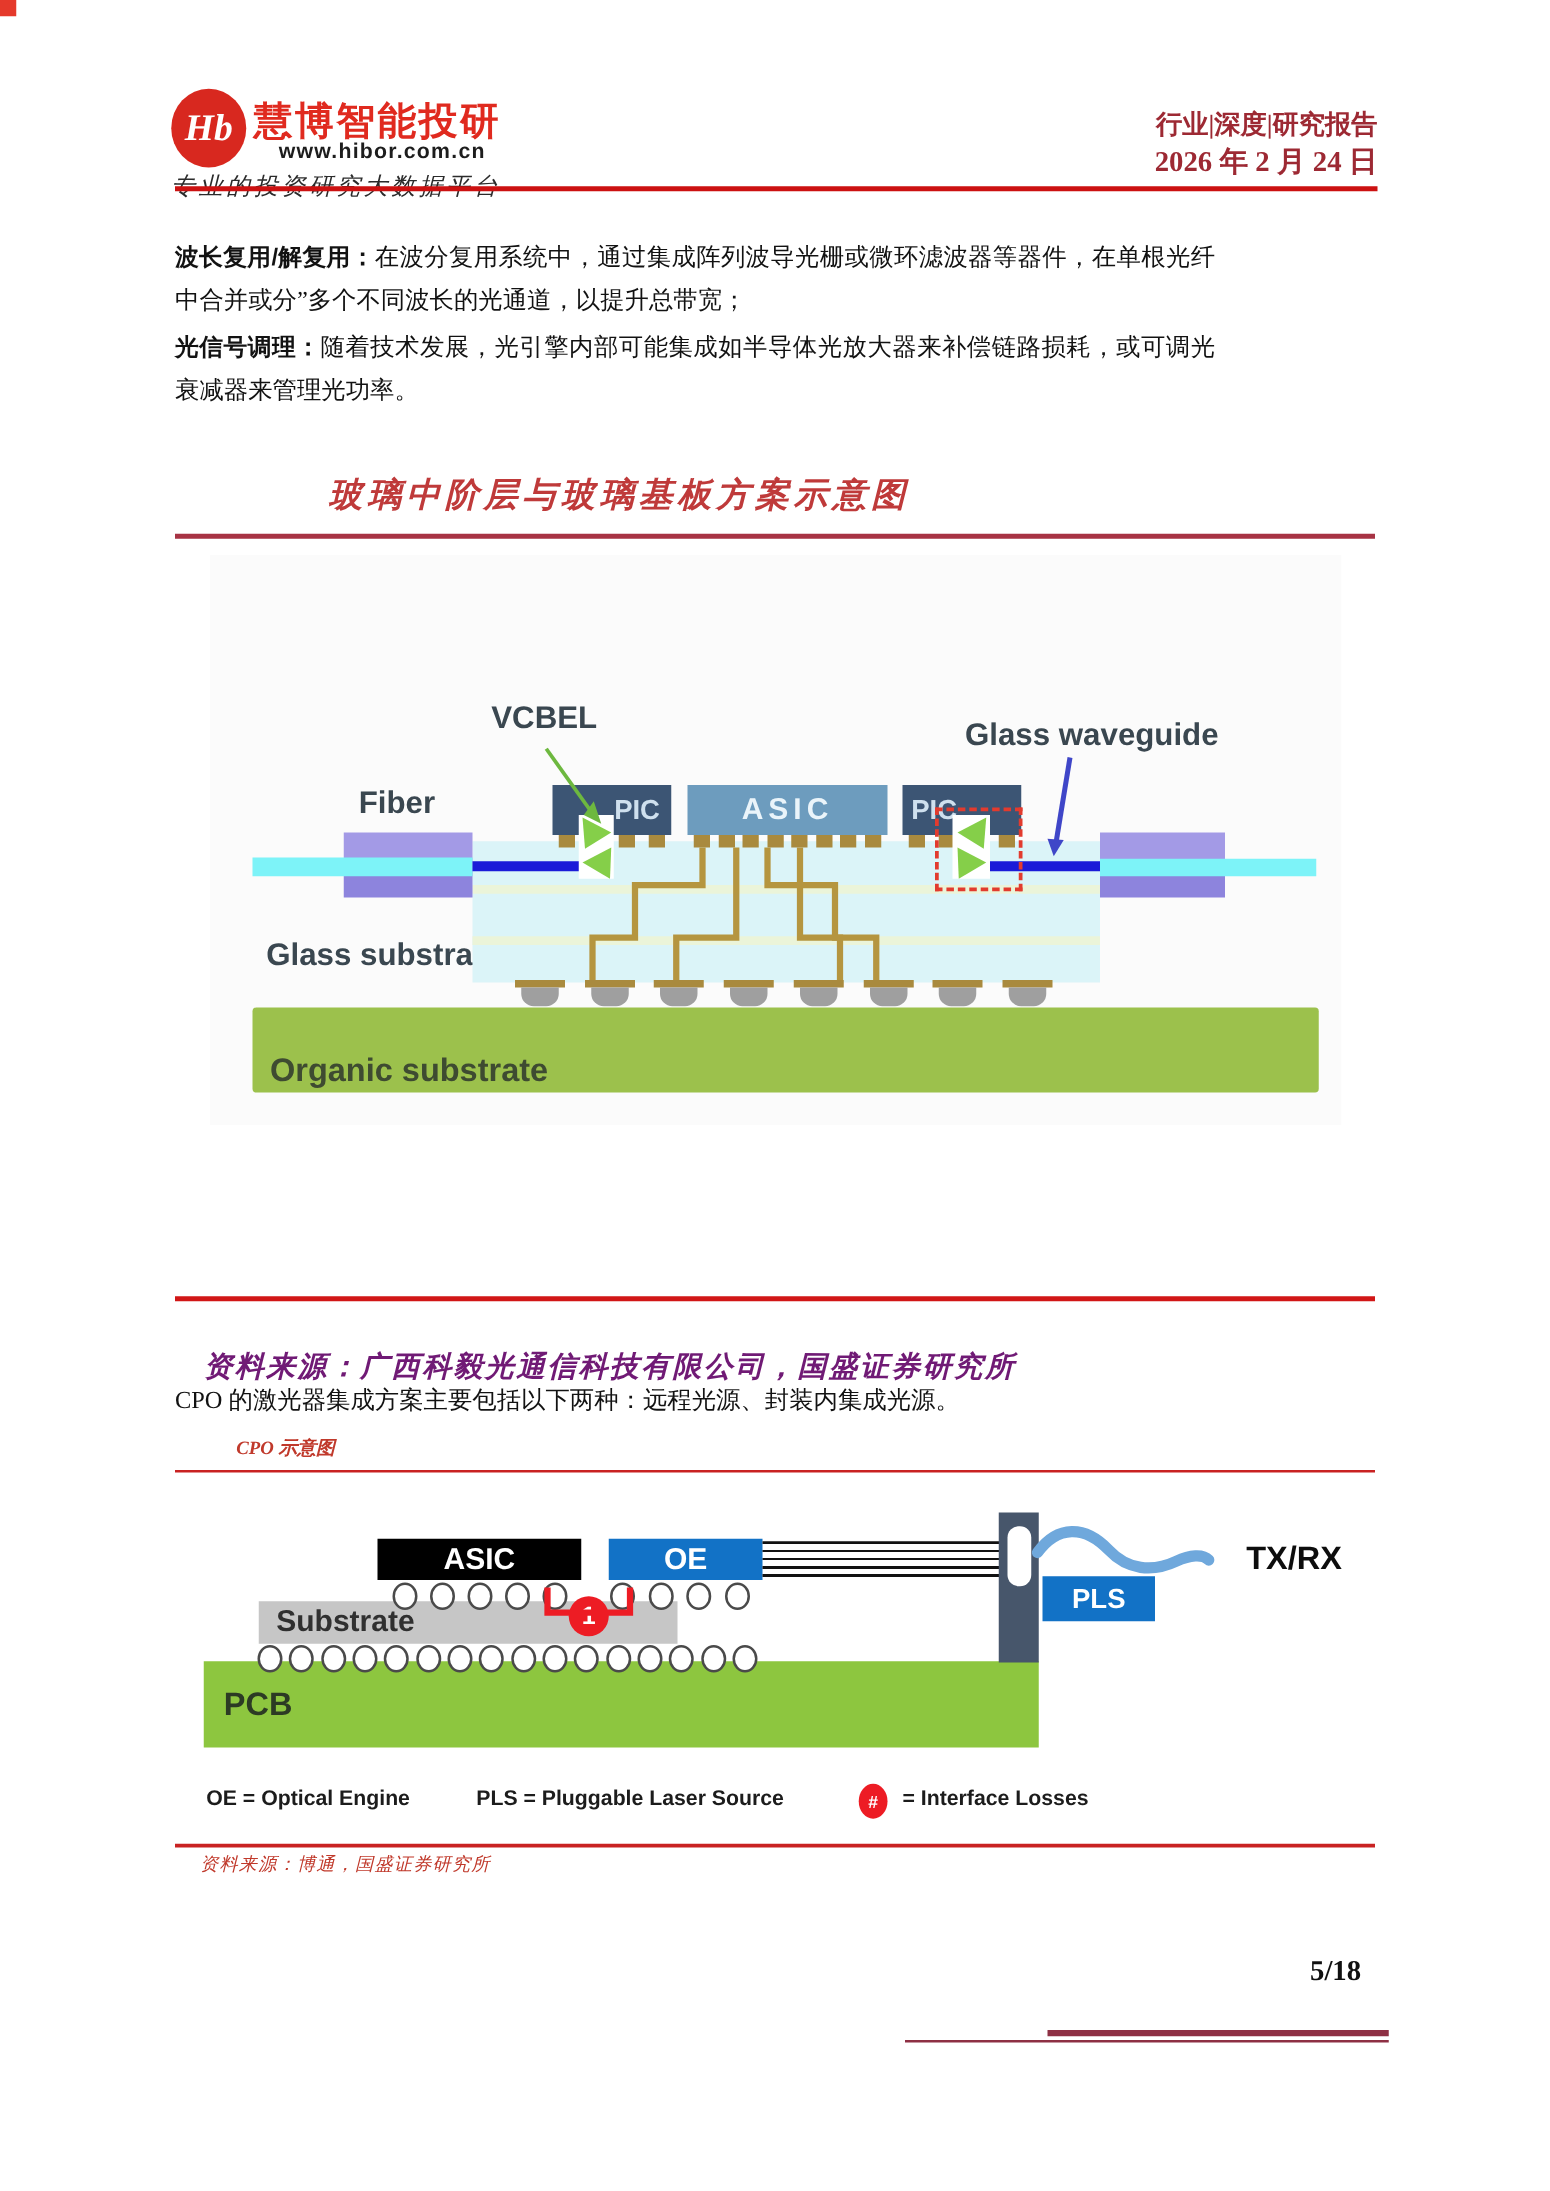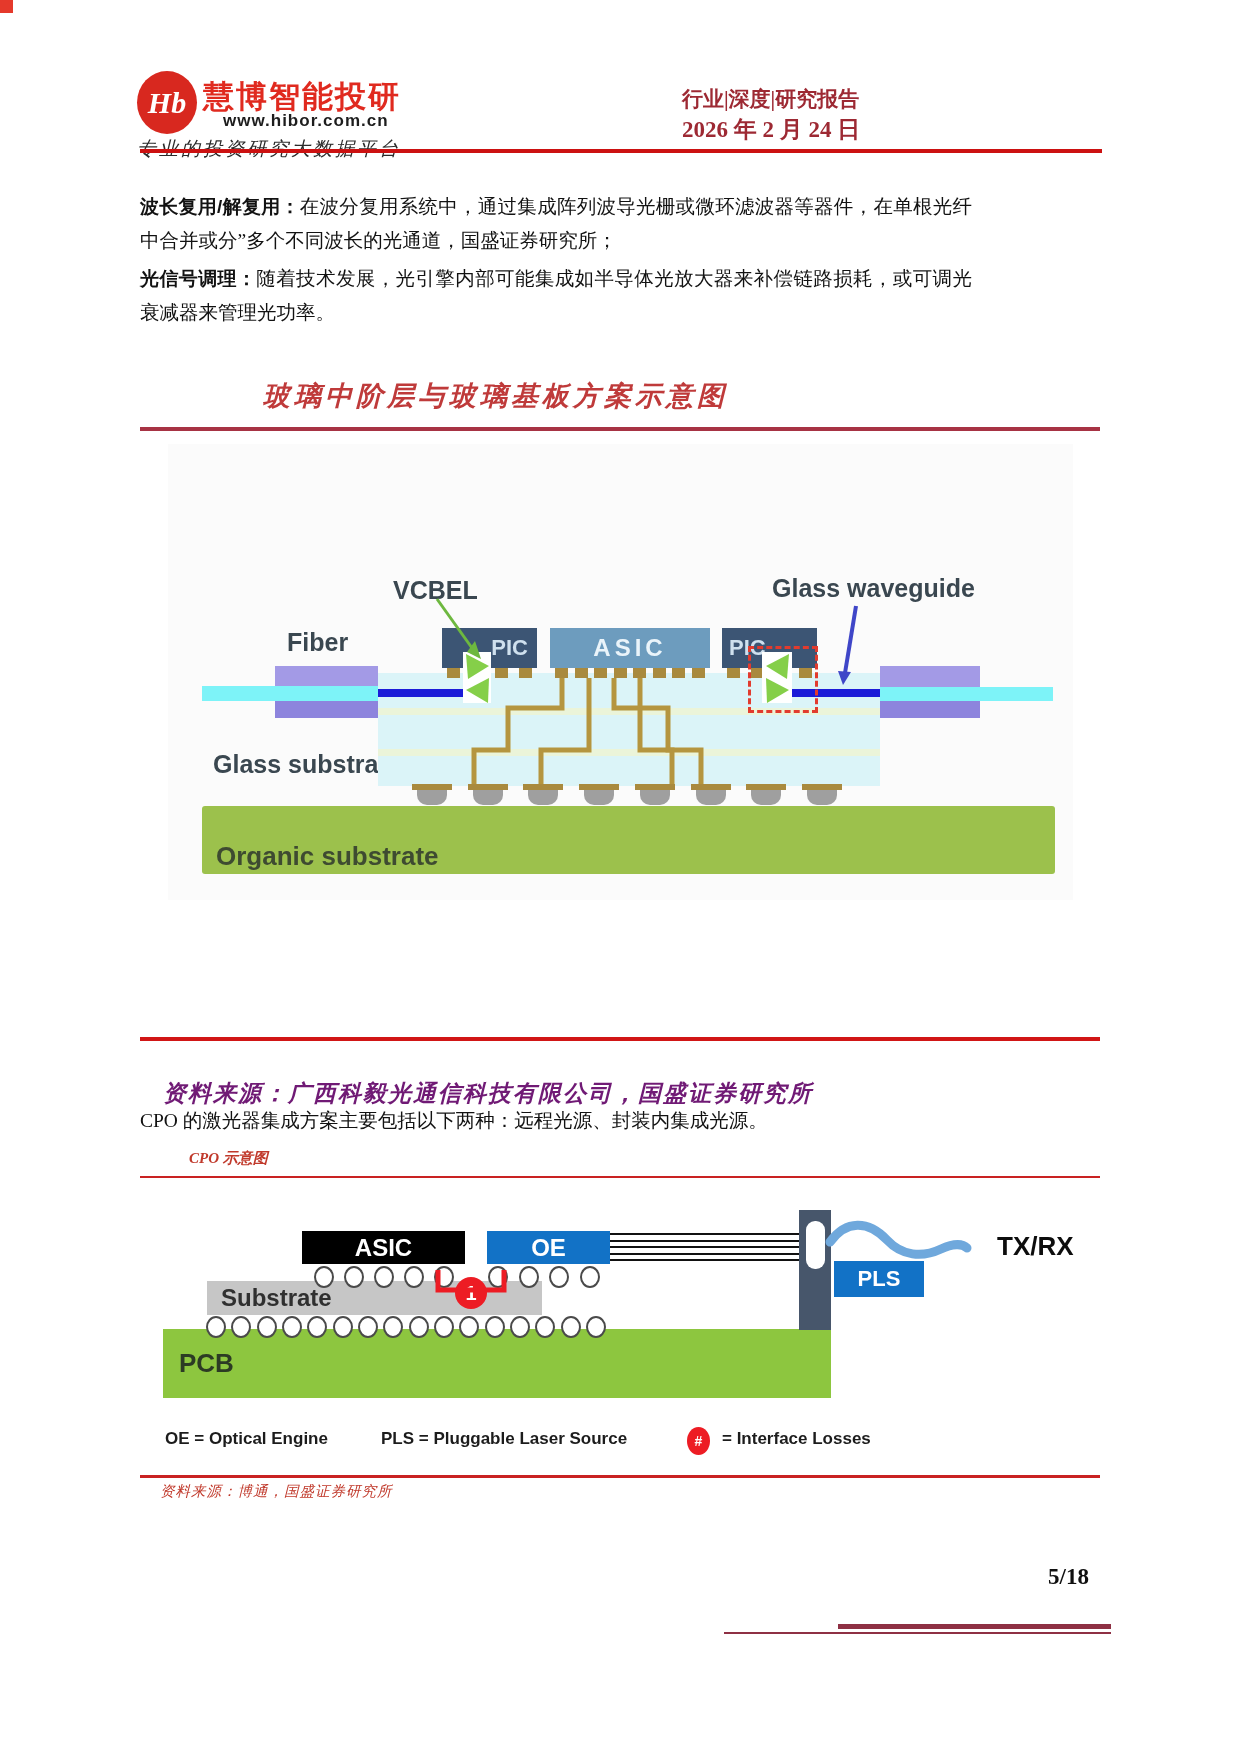--- a/index.html
+++ b/index.html
@@ -7,21 +7,21 @@
         font-family:"Liberation Serif","DejaVu Serif",serif;color:#111;}
   .abs{position:absolute;}
   
   .corner{background:#e5392b;}
   .logo-oval{background:#d8281f;border-radius:50%;display:flex;align-items:center;justify-content:center;
              color:#fff;font:italic bold 30px "Liberation Serif",serif;}
   .brand{color:#e02a1f;font:bold 31px "Liberation Sans","DejaVu Sans",sans-serif;letter-spacing:2px;
          text-shadow:0 0 1px #fff;}
   .logo-url{color:#1d1d1d;font:bold 17px "Liberation Sans",sans-serif;letter-spacing:1px;}
   .tagline{color:#2b2b2b;font:italic 19px "Liberation Serif",serif;letter-spacing:3px;}
-  .doc-type,.doc-date{color:#9d2933;font-weight:bold;width:420px;}
+  .doc-type,.doc-date{color:#9d2933;font-weight:bold;text-align:right;width:420px;}
   .doc-type{font-size:21px;}
   .doc-date{font-size:23px;}
   .rule{background:#cc1111;}
   .rule-maroon{background:#a73344;}
   
   .para{width:832px;font-size:19.5px;line-height:34px;text-align:justify;color:#121212;}
   .para b{font-family:"Liberation Sans","DejaVu Sans",sans-serif;font-size:19px;}
   .fig-title{color:#bf3a3a;font:italic bold 27px "Liberation Serif",serif;letter-spacing:4px;}
   .src-big{color:#701a75;font:italic bold 23px "Liberation Serif",serif;letter-spacing:2px;margin-top:32px;}
   .src-small{color:#c0392b;font:italic 14.5px "Liberation Serif",serif;letter-spacing:1px;}
@@ -82,32 +82,32 @@
     <span>Hb</span>
   </div>
   <div class="abs brand" style="left:203px;top:76px">慧博智能投研</div>
   <div class="abs logo-url" style="left:223px;top:111px">www.hibor.com.cn</div>
   <div class="abs tagline" style="left:137px;top:136px">专业的投资研究大数据平台</div>
   <div class="abs doc-type" style="left:682px;top:85px">行业|深度|研究报告</div>
   <div class="abs doc-date" style="left:682px;top:114px">2026 年 2 月 24 日</div>
   <div class="abs rule" style="left:140px;top:149px;width:962px;height:4px"></div>
 
   <div class="abs para" style="left:140px;top:190px">
-    <b>波长复用/解复用：</b><span>在波分复用系统中，通过集成阵列波导光栅或微环滤波器等器件，在单根光纤中合并或分”多个不同波长的光通道，国盛证券研究所；</span>
+    <b>波长复用/解复用：</b><span>在波分复用系统中，通过集成阵列波导光栅或微环滤波器等器件，在单根光纤中合并或分”多个不同波长的光通道，以提升总带宽；</span>
   </div>
   <div class="abs para" style="left:140px;top:262px">
     <b>光信号调理：</b><span>随着技术发展，光引擎内部可能集成如半导体光放大器来补偿链路损耗，或可调光衰减器来管理光功率。</span>
   </div>
 
   <div class="abs fig-title" style="left:263px;top:378px">玻璃中阶层与玻璃基板方案示意图</div>
   <div class="abs rule-maroon" style="left:140px;top:427px;width:960px;height:4px"></div>
 
   <div class="abs" style="left:168px;top:444px;width:905px;height:456px;background:#fbfbfb"></div>
 
-  <div class="abs dlabel" style="left:393px;top:576px">VCBEL</div>
+  <div class="abs dlabel" style="left:393px;top:560px">VCBEL</div>
   <div class="abs dlabel" style="left:772px;top:574px">Glass waveguide</div>
   <div class="abs dlabel" style="left:287px;top:628px">Fiber</div>
   <div class="abs dlabel" style="left:213px;top:750px">Glass substrate</div>
 
   <div class="abs glass" style="left:378px;top:673px;width:502px;height:113px"></div>
   <div class="abs gstripe" style="left:378px;top:708px;width:502px;height:7px"></div>
   <div class="abs gstripe" style="left:378px;top:749px;width:502px;height:7px"></div>
 
   <div class="abs purple" style="left:275px;top:666px;width:103px;height:52px"></div>
   <div class="abs purple" style="left:880px;top:666px;width:100px;height:52px"></div>

